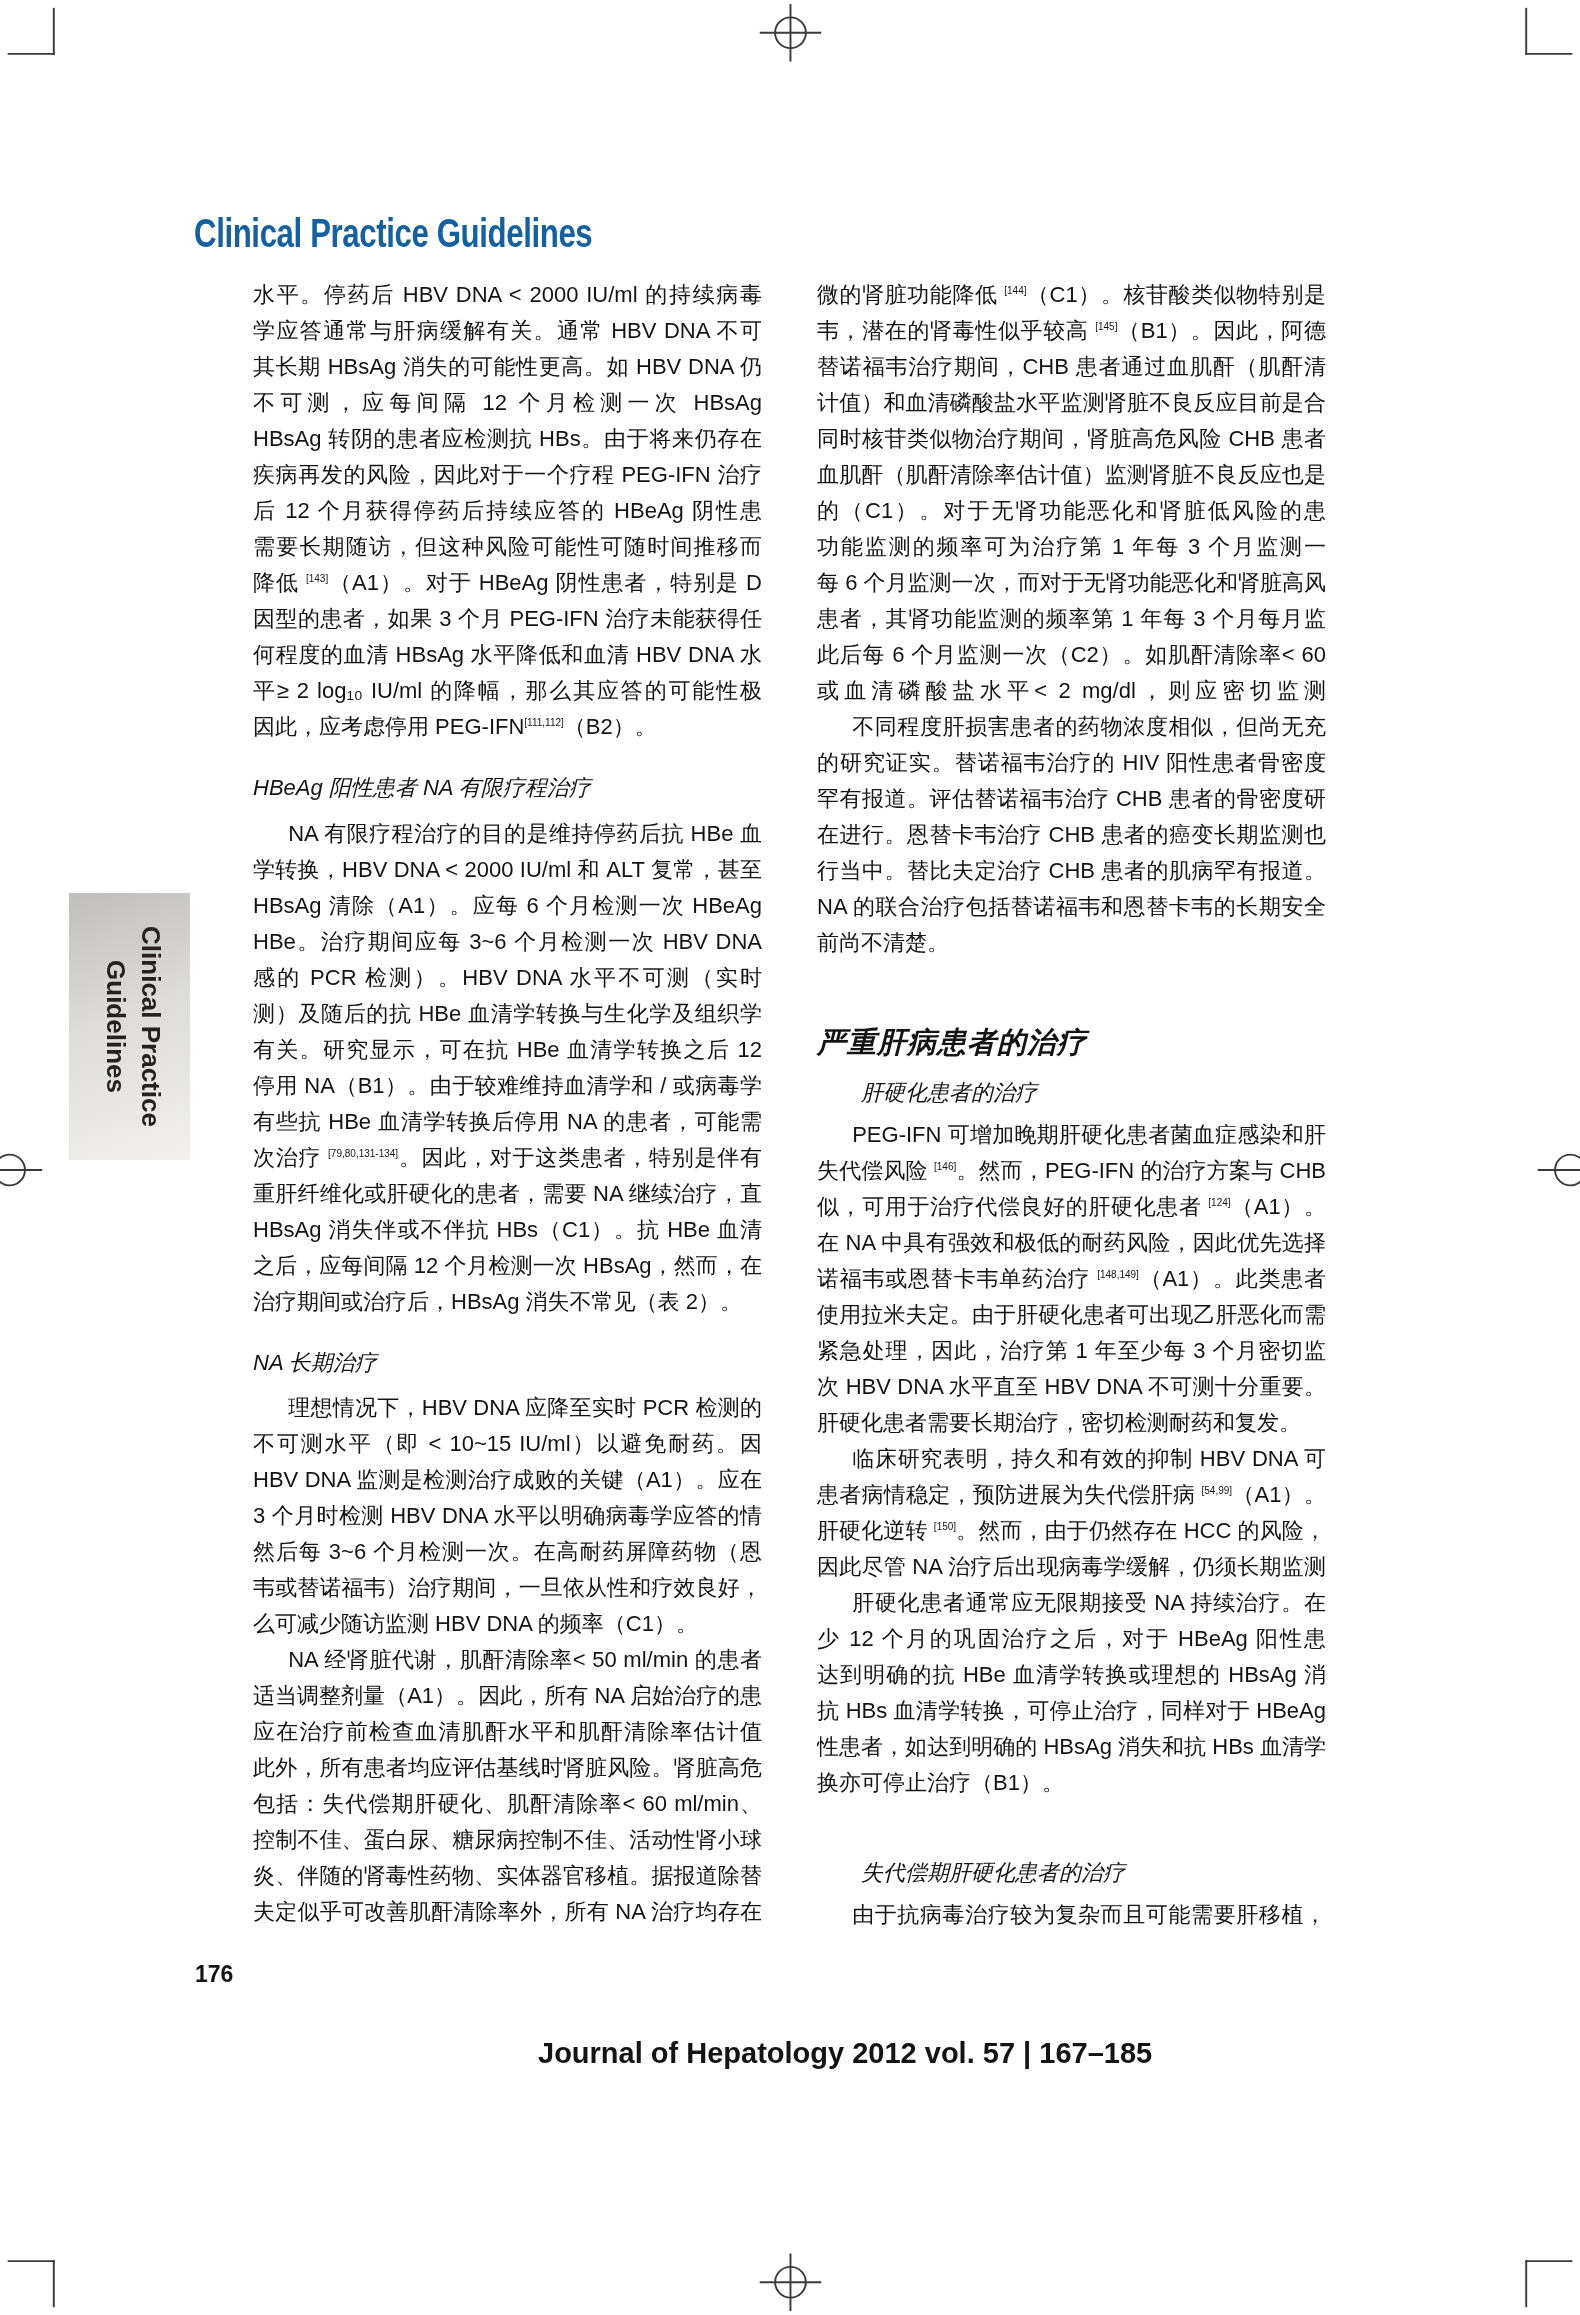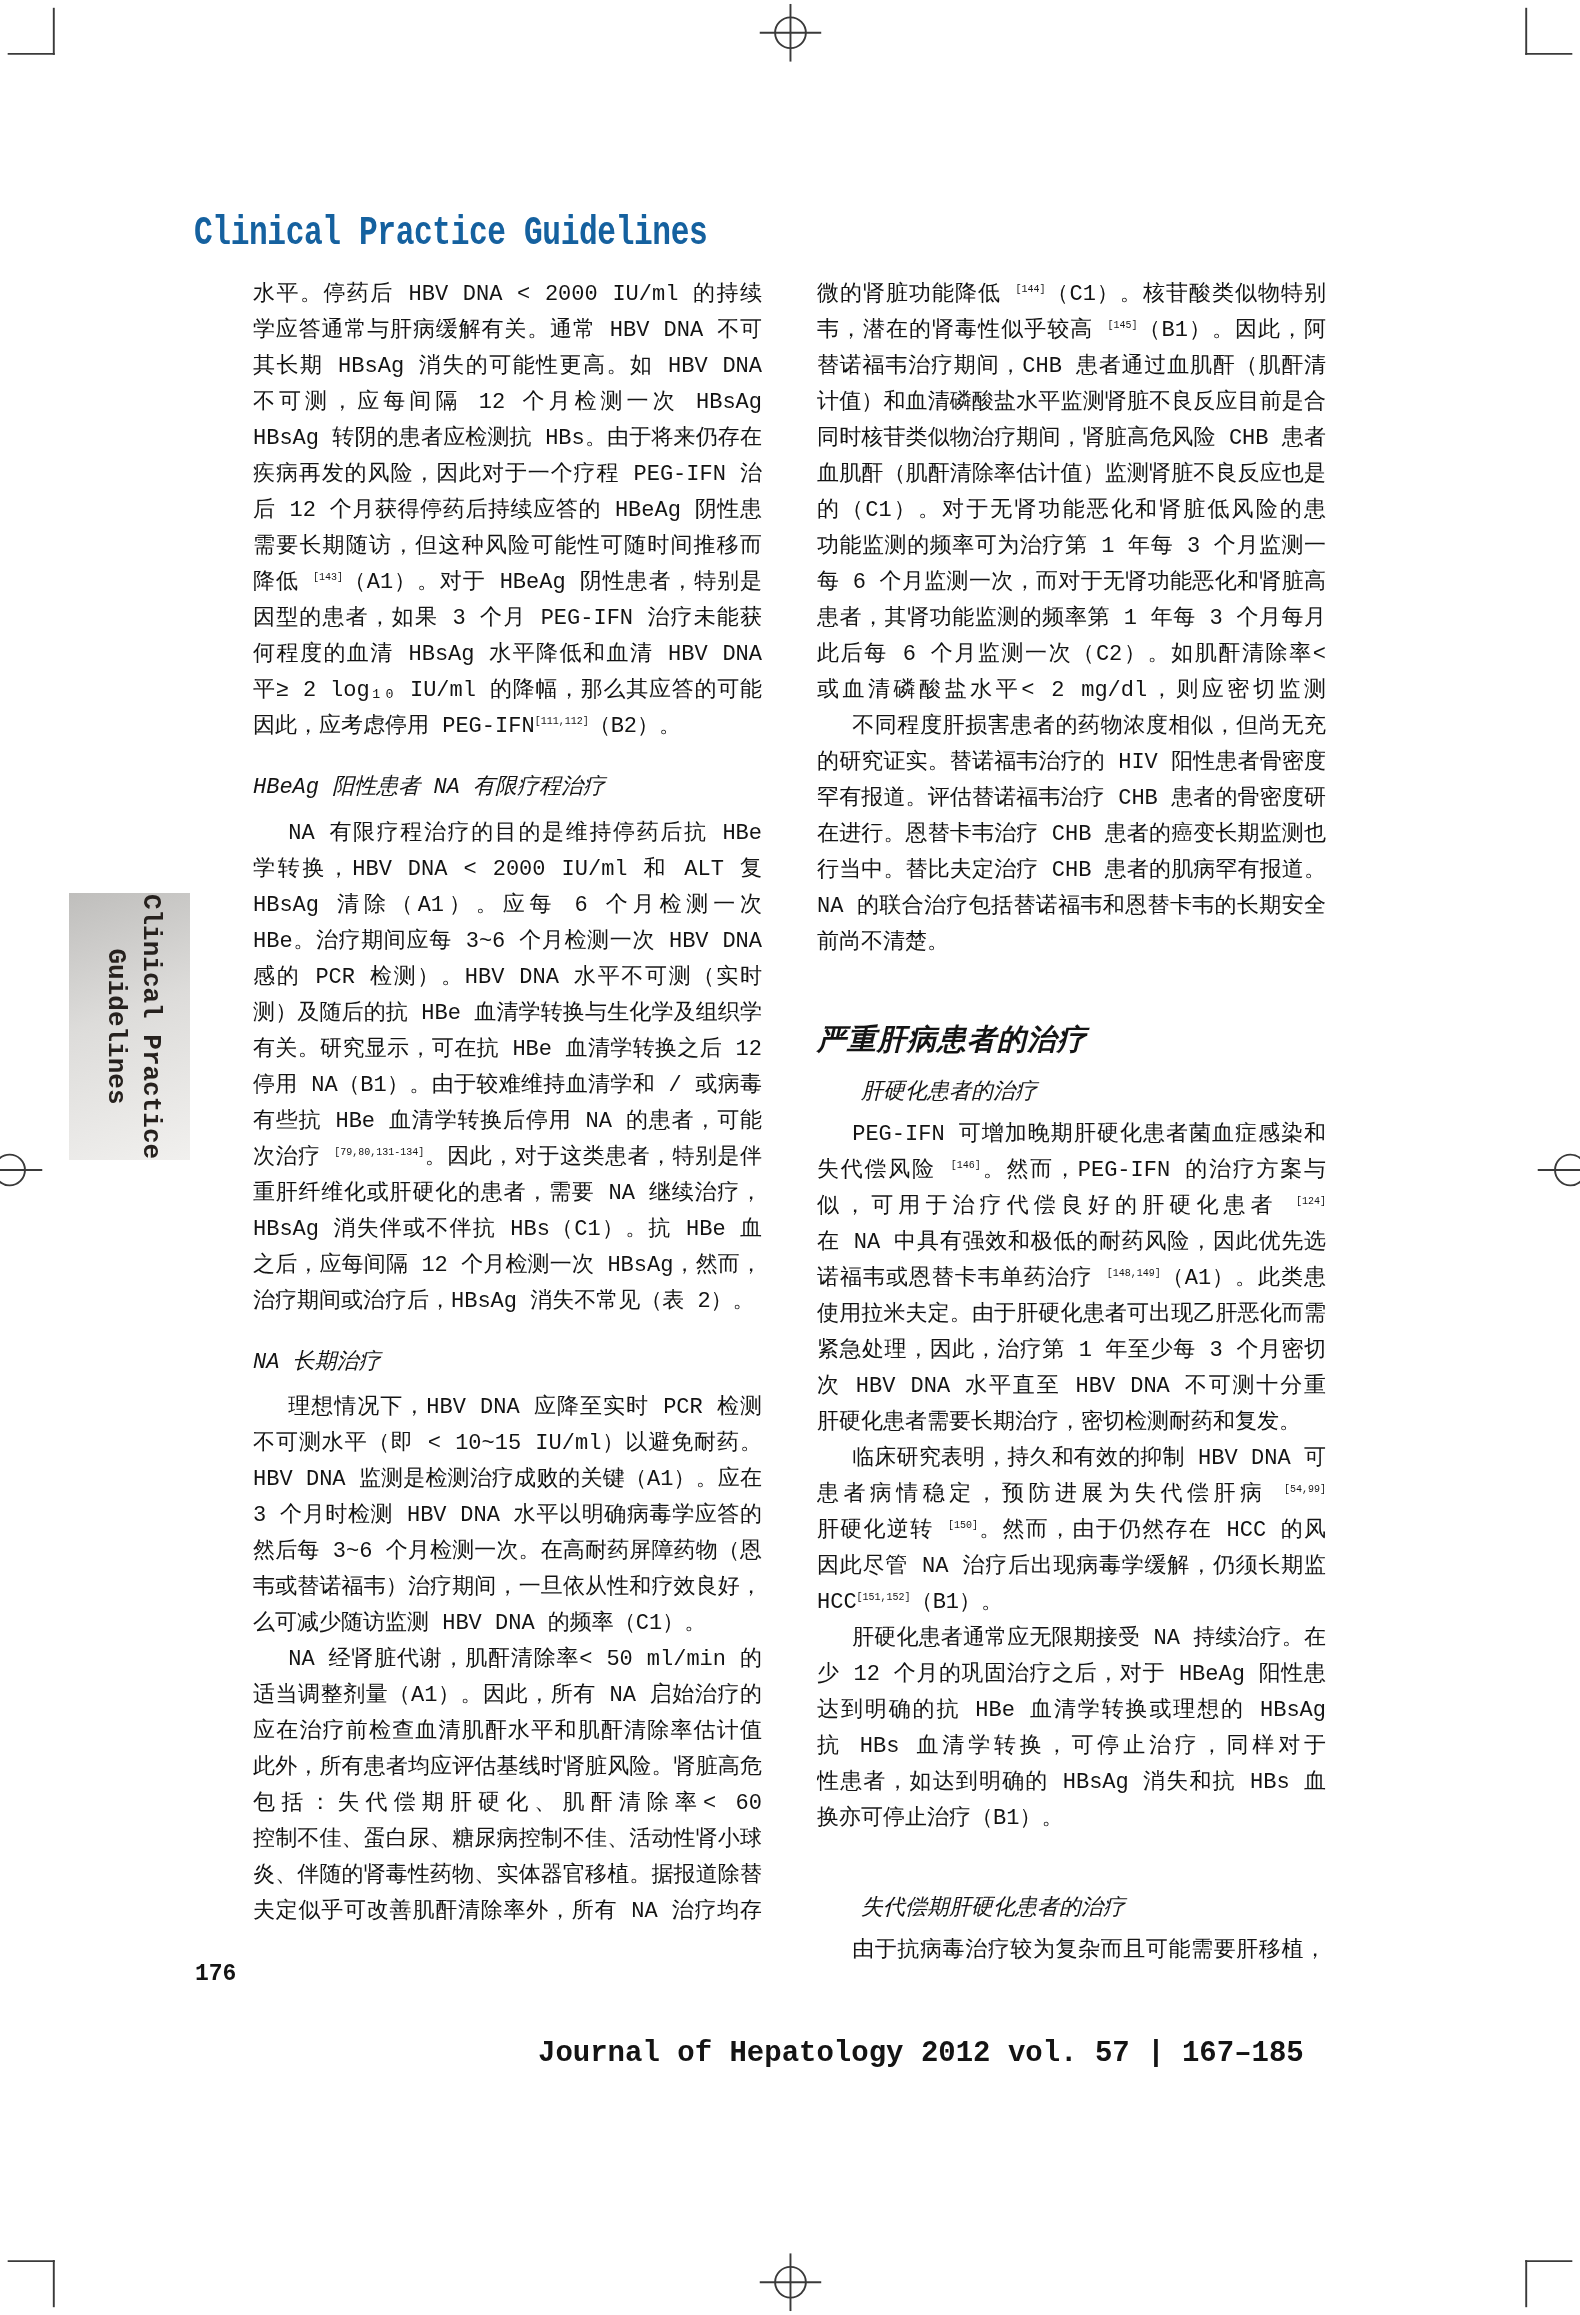--- a/index.html
+++ b/index.html
@@ -1,17 +1,17 @@
 <!DOCTYPE html>
 <html><head>
 <meta charset="utf-8">
 <style>
   html,body{margin:0;padding:0;background:#ffffff;}
   .page{position:relative;width:1580px;height:2315px;background:#ffffff;overflow:hidden;
-        font-family:Liberation Mono, monospace;color:#141414;}
+        font-family:Liberation Sans, sans-serif;color:#141414;}
   .title{position:absolute;left:194px;top:211px;font-size:40px;font-weight:bold;
          letter-spacing:-0.5px;transform:scaleX(0.78);transform-origin:left top;white-space:nowrap;}
   .col{position:absolute;top:277px;width:509px;font-size:22px;}
   .col-left{left:253px;}
   .col-right{left:817px;}
   .line{height:36px;line-height:36px;overflow:hidden;text-align:justify;text-align-last:justify;}
   .line.end{text-align-last:left;}
   .para{margin:0;}
   .para.ind .line:first-child{text-indent:1.6em;}
   sup{font-size:10px;line-height:0;}
@@ -159,21 +159,20 @@
         <div class="line">使用拉米夫定。由于肝硬化患者可出现乙肝恶化而需要</div>
         <div class="line">紧急处理，因此，治疗第 1 年至少每 3 个月密切监测一</div>
         <div class="line">次 HBV DNA 水平直至 HBV DNA 不可测十分重要。可见，</div>
         <div class="line end">肝硬化患者需要长期治疗，密切检测耐药和复发。</div>
       </div>
       <div class="para ind">
         <div class="line">临床研究表明，持久和有效的抑制 HBV DNA 可使</div>
         <div class="line">患者病情稳定，预防进展为失代偿肝病 <sup>[54,99]</sup>（A1）。据</div>
         <div class="line">肝硬化逆转 <sup>[150]</sup>。然而，由于仍然存在 HCC 的风险，</div>
         <div class="line">因此尽管 NA 治疗后出现病毒学缓解，仍须长期监测</div>
-        <div class="line end">HCC<sup>[151,152]</sup>（B1）。</div>
       </div>
       <div class="para ind">
         <div class="line">肝硬化患者通常应无限期接受 NA 持续治疗。在至</div>
         <div class="line">少 12 个月的巩固治疗之后，对于 HBeAg 阳性患者，如</div>
         <div class="line">达到明确的抗 HBe 血清学转换或理想的 HBsAg 消失和</div>
         <div class="line">抗 HBs 血清学转换，可停止治疗，同样对于 HBeAg 阴</div>
         <div class="line">性患者，如达到明确的 HBsAg 消失和抗 HBs 血清学转</div>
         <div class="line end">换亦可停止治疗（B1）。</div>
       </div>
       <div class="hsub">失代偿期肝硬化患者的治疗</div>

